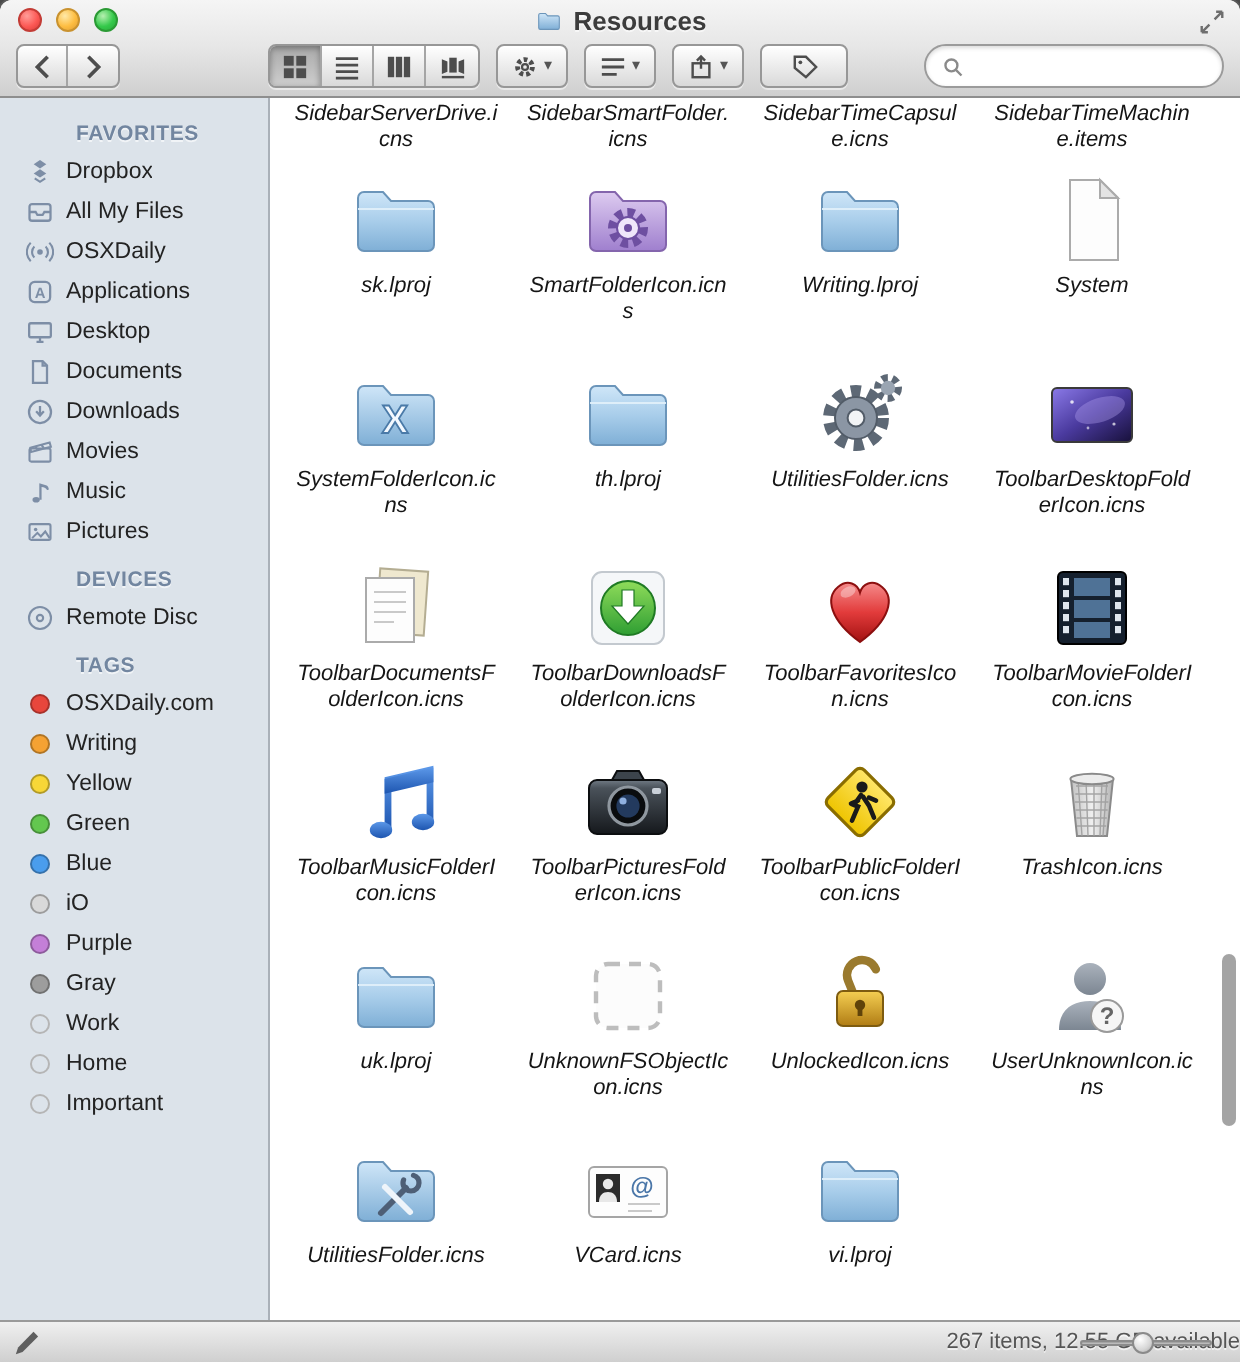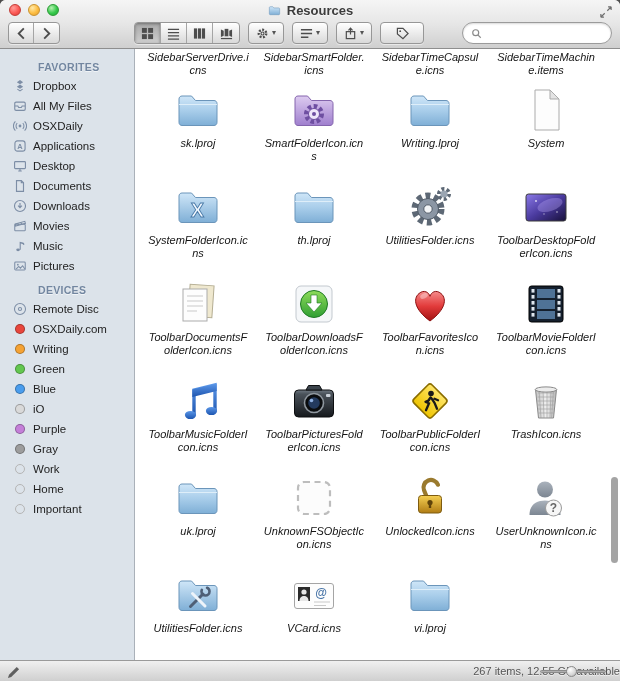--- a/index.html
+++ b/index.html
@@ -276,27 +276,32 @@
         <div class="sb-header">DEVICES</div>
         <div class="sb-item">
           <span class="sb-icon">
             <svg viewBox="0 0 16 16" fill="none" stroke="currentColor" stroke-width="1.2">
               <circle cx="8" cy="8" r="6.3"></circle>
               <circle cx="8" cy="8" r="1.8"></circle>
             </svg>
           </span>
           <span class="sb-label">Remote Disc</span>
         </div>
+        <div class="sb-header">TAGS</div>
         <div class="sb-item">
           <span class="tag-dot" style="background: rgb(232, 70, 60); border-color: rgba(0, 0, 0, 0.28);"></span>
           <span class="sb-label">OSXDaily.com</span>
         </div>
         <div class="sb-item">
           <span class="tag-dot" style="background: rgb(245, 162, 51); border-color: rgba(0, 0, 0, 0.28);"></span>
           <span class="sb-label">Writing</span>
+        </div>
+        <div class="sb-item">
+          <span class="tag-dot" style="background: rgb(247, 215, 55); border-color: rgba(0, 0, 0, 0.28);"></span>
+          <span class="sb-label">Yellow</span>
         </div>
         <div class="sb-item">
           <span class="tag-dot" style="background: rgb(99, 199, 79); border-color: rgba(0, 0, 0, 0.28);"></span>
           <span class="sb-label">Green</span>
         </div>
         <div class="sb-item">
           <span class="tag-dot" style="background: rgb(74, 157, 237); border-color: rgba(0, 0, 0, 0.28);"></span>
           <span class="sb-label">Blue</span>
         </div>
         <div class="sb-item">

